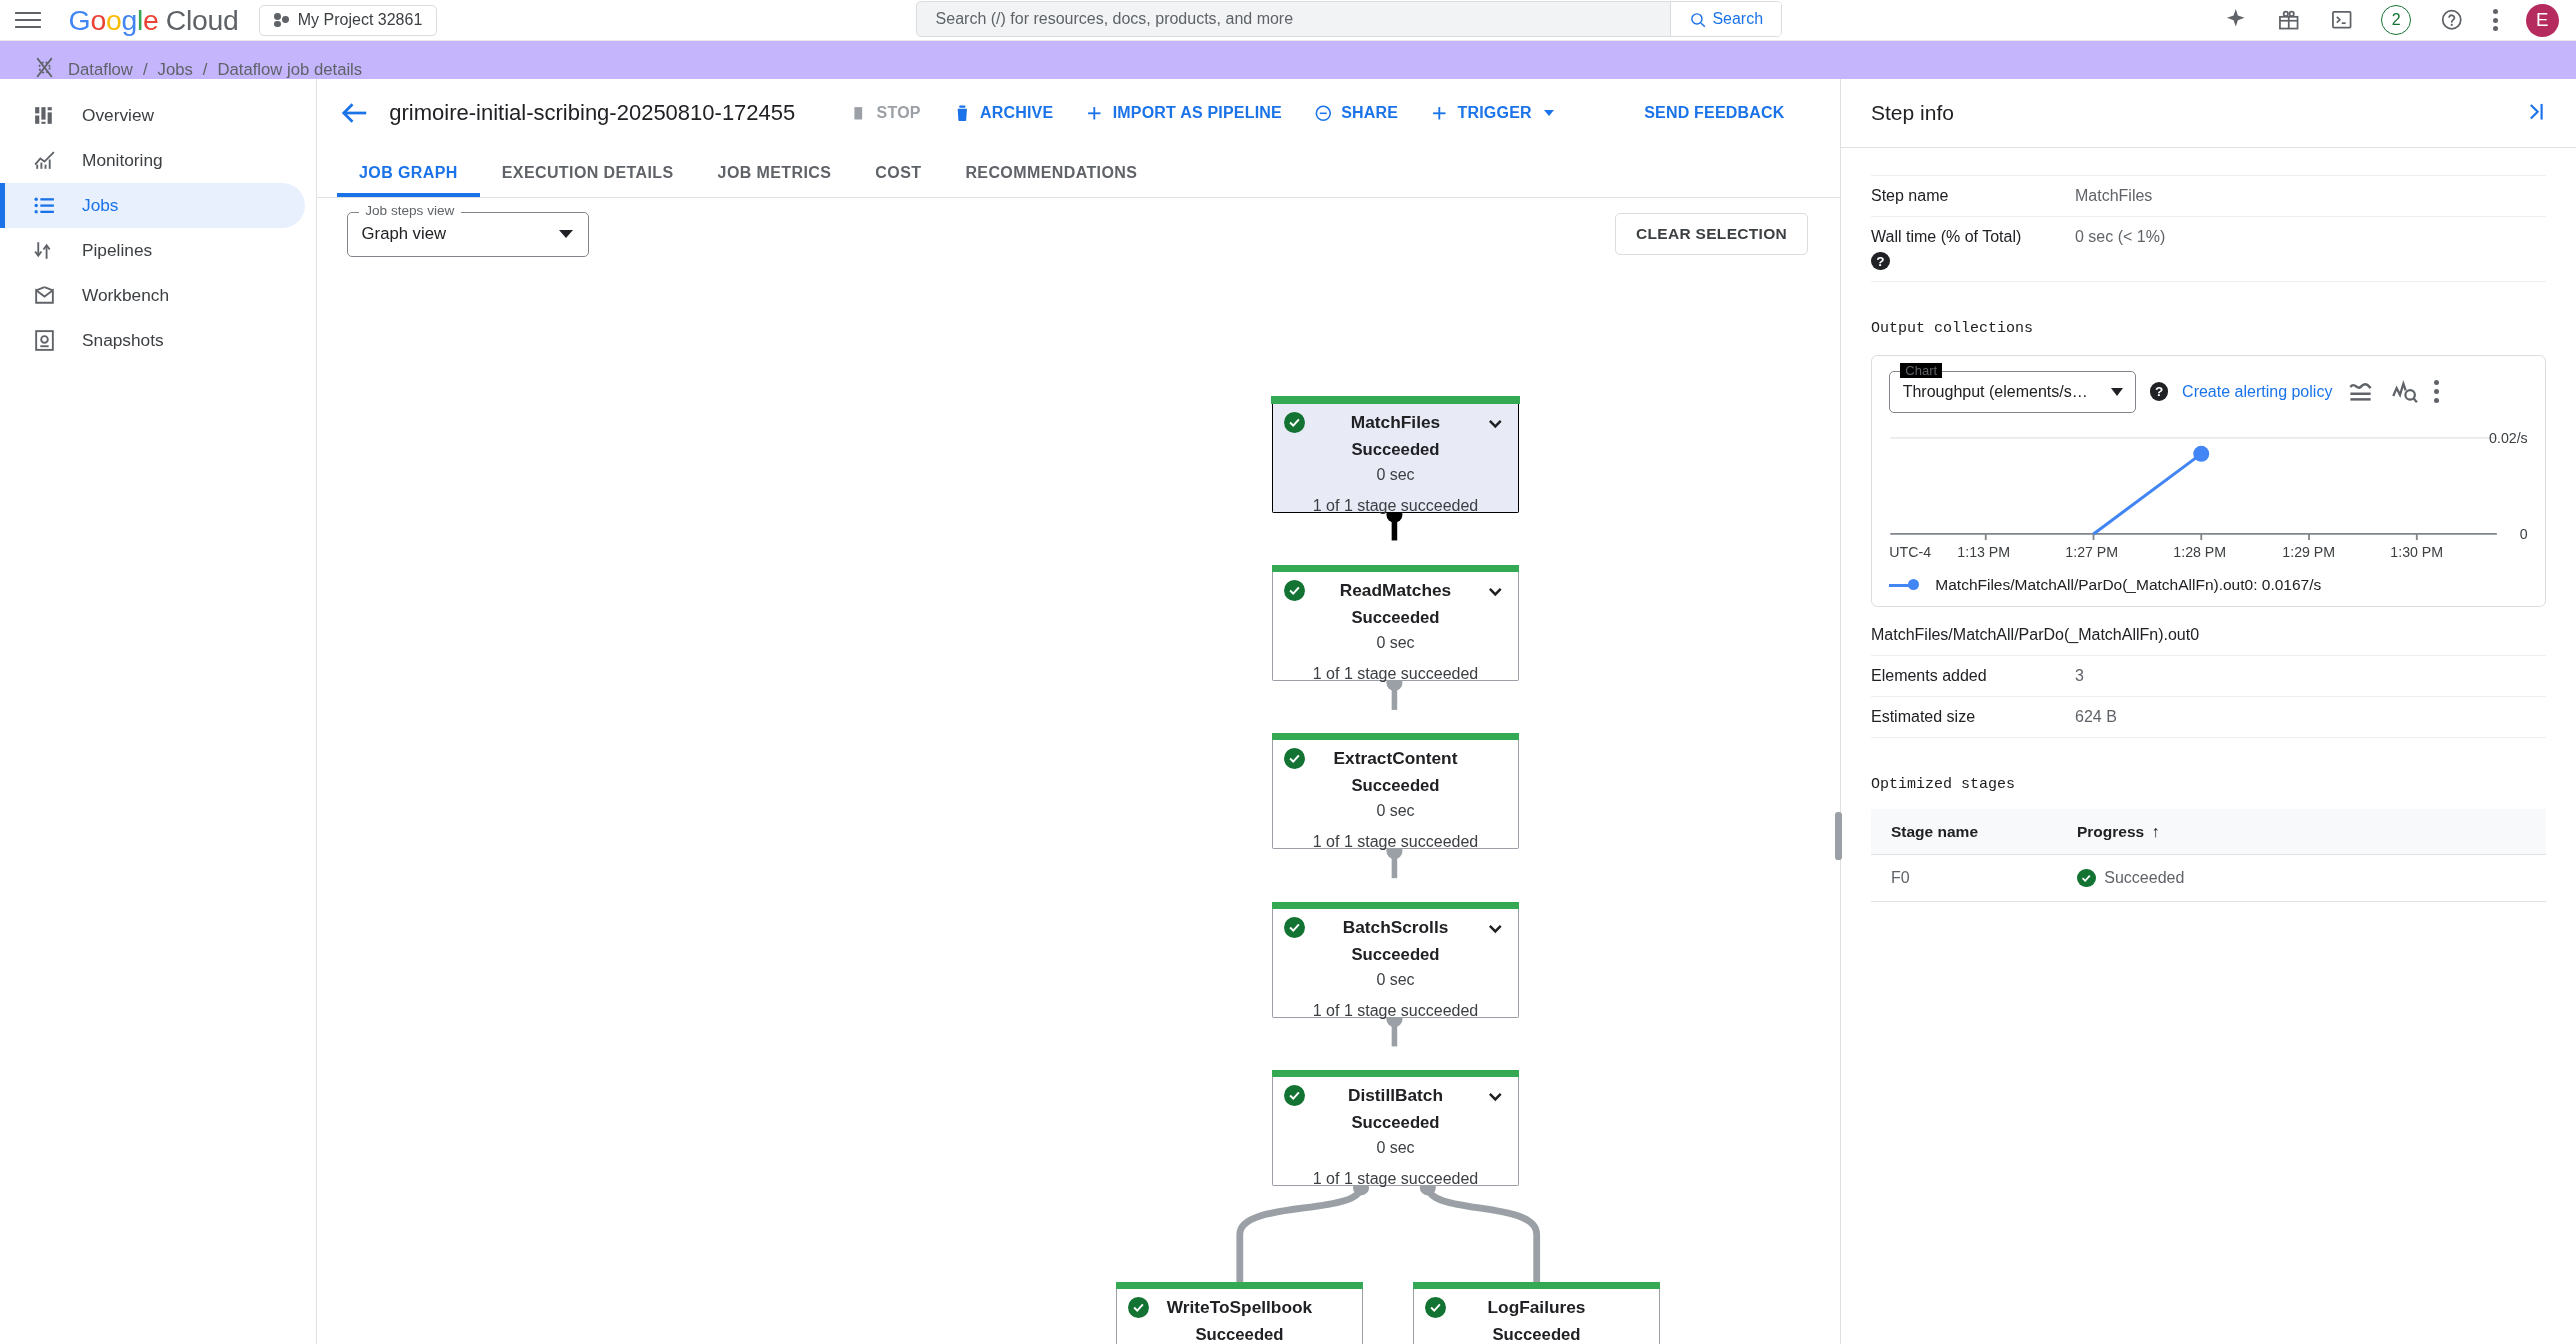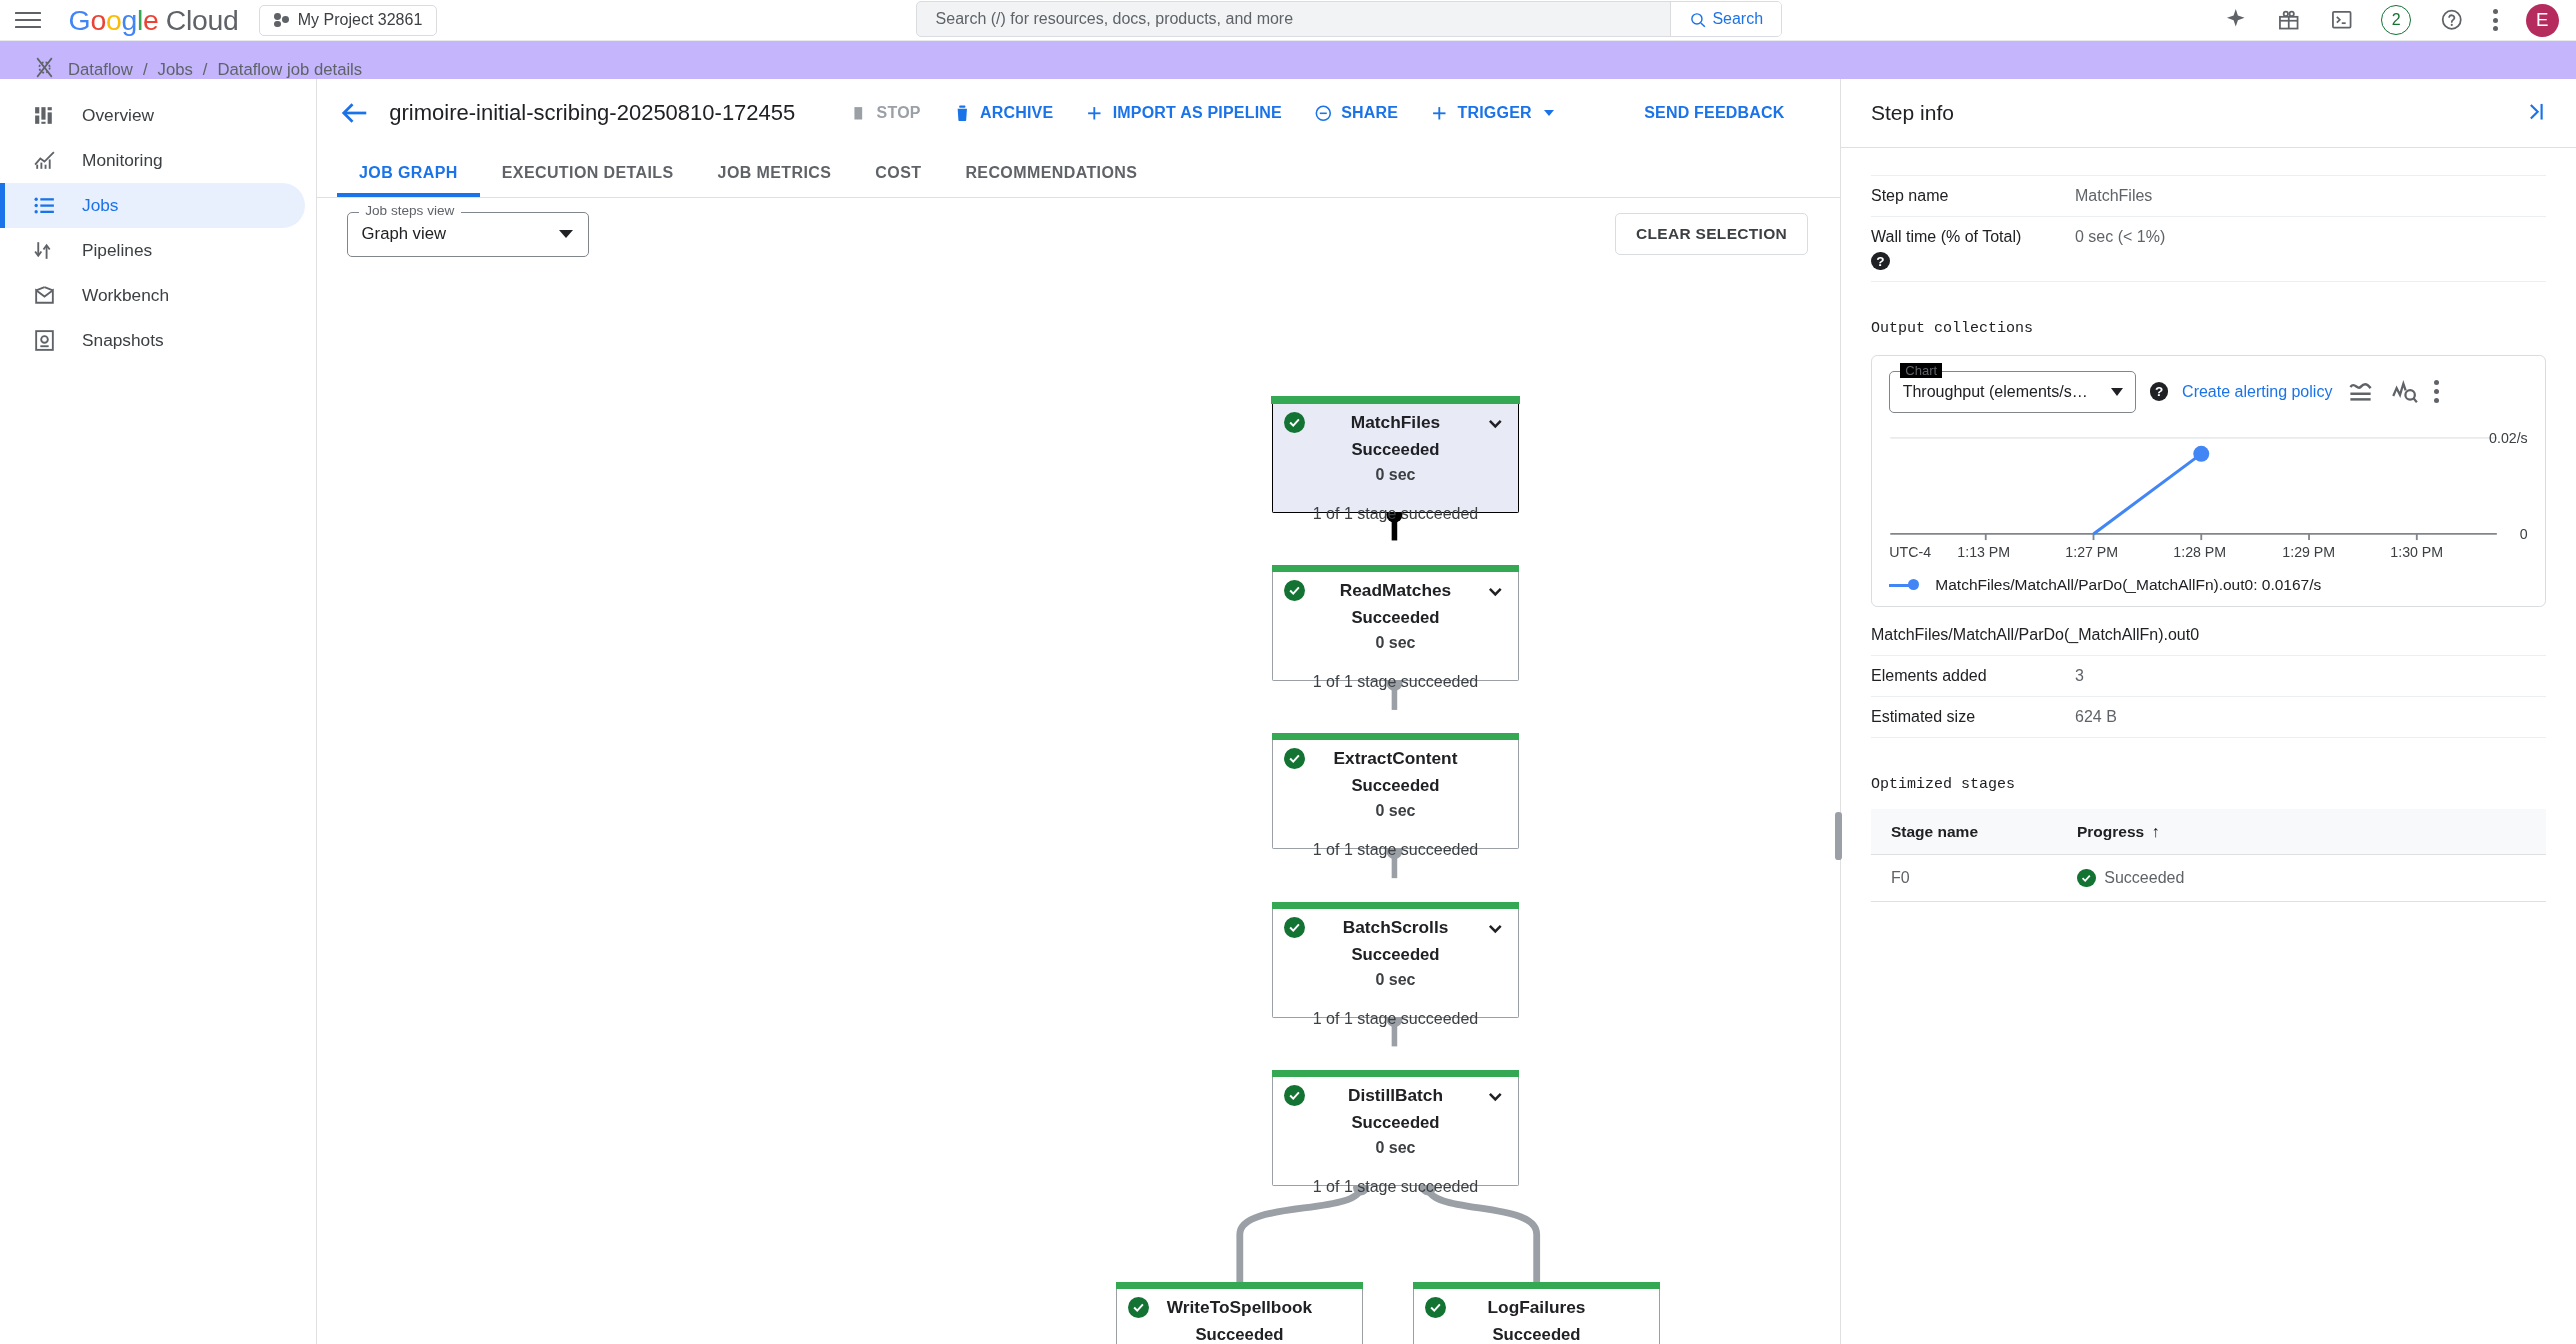--- a/index.html
+++ b/index.html
@@ -148,22 +148,22 @@
   .node.selected .topbar-green { left:-1.9px; right:-1.9px; top:-1.9px; }
   .node .check {
     position:absolute; left:11px; top:13.6px; width:21px; height:21px; border-radius:50%; background:#137333;
     display:flex; align-items:center; justify-content:center;
   }
   .node .check svg { width:15px; height:15px; }
   .node .chev { position:absolute; right:13.6px; top:16px; width:18.6px; height:18.6px; cursor:pointer;}
   .node .chev svg { width:18.6px; height:18.6px; }
   .node .n-name { font-size:17.3px; font-weight:bold; color:#202124; margin-top:13.6px; }
   .node .n-status { font-size:16.7px; font-weight:bold; color:#202124; margin-top:7.4px;}
-  .node .n-time { font-size:16px; color:#3c4043; margin-top:6.2px;font-weight:bold;}
-  .node .n-stages { font-size:16px; color:#3c4043; margin-top:21px;}
+  .node .n-time { font-size:16px; color:#3c4043; margin-top:6.2px;}
+  .node .n-stages { font-size:16px; color:#3c4043; margin-top:13px;}
   .graph svg.edges { position:absolute; left:0; top:0; width:1524px; height:1002px; pointer-events:none;}
 
   
   .rightpanel {
     position:absolute; top:79px; left:1840px; width:736px; height:1265px;
     background:#fff; border-left:0.6px solid #e0e0e0;
   }
   .drag-handle {
     position:absolute; left:-5.6px; top:733px; width:6.2px; height:48px;
     background:#9aa0a6; border-radius:3.1px; cursor:col-resize;

